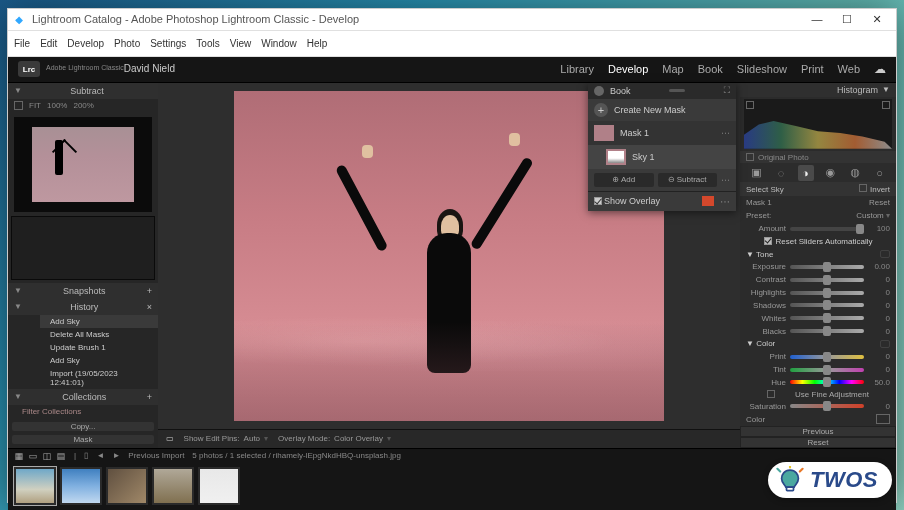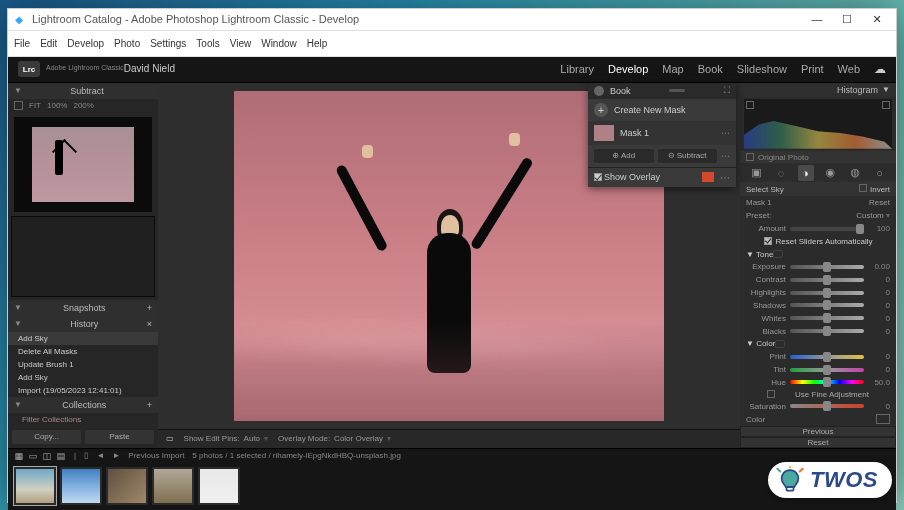--- a/index.html
+++ b/index.html
@@ -35,24 +35,24 @@
 .fitrow { height:14px; display:flex; gap:6px; padding:0 6px; align-items:center; color:#888; font-size:8px; }
 .fitrow .sq { width:9px; height:9px; border:1px solid #666; }
 .navimg { margin:4px 6px; height:95px; background:#0b0b0b; position:relative; }
 .navimg .nv { position:absolute; inset:10px 18px; background: linear-gradient(180deg,#a89095 0%,#b49099 40%,#be98a0 100%); }
 .navimg .fig { position:absolute; left:30%; top:25%; width:8px; height:35px; background:#000; border-radius:2px; }
 .navimg .arm { position:absolute; width:18px; height:2px; background:#000; }
 .navimg .arm.l { left:26%; top:30%; transform: rotate(-45deg); }
 .navimg .arm.r { left:34%; top:30%; transform: rotate(45deg); }
 .leftspace { flex:1; background:#1f1f1f; border:1px solid #0a0a0a; margin:0 3px 3px 3px; }
 .leftp .list { background:#262626; }
-.leftp .item { padding:2px 10px; color:#ccc; font-size:8px; }
+.leftp .item { padding:2px 10px; color:#ccc; font-size:8px;margin-left:32px; }
 .leftp .item.sel { background:#3a3a3a; }
 .leftp .sub { padding:2px 14px; color:#a88; font-size:8px; }
-.cpbtns { display:flex; gap:4px; padding:4px; }
+.cpbtns { display:flex; gap:4px; padding:4px;flex-direction:column; }
 .cpbtns .btn { flex:1; height:14px; background:#333; display:flex; align-items:center; justify-content:center; color:#aaa; font-size:8px; border-radius:2px; }
 
 
 .centerp { flex:1; background:#2e2e2e; display:flex; flex-direction:column; position:relative; }
 .canvaswrap { flex:1; display:flex; align-items:center; justify-content:center; padding:8px; position:relative; }
 .photo { width:430px; height:330px; background: linear-gradient(180deg,#b06d76 0%,#c87d85 40%,#d58b92 70%,#b97980 100%); position:relative; overflow:hidden; }
 .photo::after { content:""; position:absolute; left:0; right:0; bottom:0; height:30%; background:linear-gradient(180deg, rgba(200,120,130,0) 0%, rgba(140,80,90,0.4) 100%); }
 .photo .cloud1 { position:absolute; bottom:15%; left:0; right:0; height:18%; background: radial-gradient(ellipse at 30% 50%, rgba(255,200,200,0.25) 0%, transparent 60%), radial-gradient(ellipse at 70% 60%, rgba(220,160,170,0.3) 0%, transparent 60%); }
 .figure { position:absolute; left:38%; top:22%; width:100px; height:65%; }
 .figure .body { position:absolute; left:30px; top:70px; width:44px; height:140px; background:#0a0a0a; border-radius:20px 20px 8px 8px; }
@@ -103,21 +103,21 @@
 .sliderline { height:14px; display:flex; align-items:center; padding:0 6px; gap:4px; }
 .sliderline .lab { width:40px; color:#999; font-size:8px; text-align:right; }
 .sliderline .track { flex:1; height:4px; background:#444; position:relative; border-radius:2px; }
 .sliderline .track.grad1 { background: linear-gradient(90deg,#555 0%,#aaa 100%); }
 .sliderline .track .knob { position:absolute; top:-3px; left:50%; width:8px; height:10px; background:#888; border-radius:2px; transform:translateX(-50%); }
 .sliderline .track .knob.c { left:50%; }
 .sliderline .val { width:22px; color:#888; font-size:8px; text-align:right; }
 .autochk { height:14px; display:flex; align-items:center; justify-content:center; gap:4px; font-size:8px; color:#ccc; }
 .autochk .chk { width:8px; height:8px; border:1px solid #999; background:#bbb; position:relative; }
 .autochk .chk::after { content:""; position:absolute; left:1px; top:-1px; width:3px; height:5px; border-right:1px solid #222; border-bottom:1px solid #222; transform:rotate(40deg); }
-.grouphead { height:14px; display:flex; align-items:center; padding:0 6px; font-size:8px; color:#ccc; justify-content:flex-start; }
+.grouphead { height:14px; display:flex; align-items:center; padding:0 6px; font-size:8px; color:#ccc; justify-content:space-between; }
 .grouphead .sw { width:10px;height:8px;border:1px solid #555;border-radius:2px; opacity:0.5;}
 .tempslider .track { background:linear-gradient(90deg,#2060d0 0%,#999 50%,#e0c040 100%); }
 .tintslider .track { background:linear-gradient(90deg,#20a040 0%,#999 50%,#c040b0 100%); }
 .hueslider .track { background:linear-gradient(90deg,#f00,#ff0,#0f0,#0ff,#00f,#f0f,#f00); }
 .satslider .track { background:linear-gradient(90deg,#888 0%,#d04028 100%); }
 .usefine { height:12px; display:flex; align-items:center; justify-content:center; gap:20px; font-size:8px; color:#aaa; }
 .usefine .sq { width:8px;height:8px;border:1px solid #666; }
 .botbtns { display:flex; gap:0; margin-top:auto;flex-direction:column; }
 .botbtns .btn { flex:1; height:16px; background:#333; display:flex;align-items:center;justify-content:center; color:#aaa; font-size:8px; border:1px solid #222; }
 
@@ -225,21 +225,21 @@
         <div class="panelhead">
           <span class="arrow">▼</span>
           <span>Collections</span>
           <span>+</span>
         </div>
         <div class="list">
           <div class="sub">Filter Collections</div>
         </div>
         <div class="cpbtns">
           <div class="btn">Copy...</div>
-          <div class="btn">Paste</div>
+          <div class="btn">Mask</div>
         </div>
       </div>
 
       <div class="centerp">
         <div class="canvaswrap">
           <div class="photo">
             <div class="cloud1"></div>
             <div class="figure">
               <div class="armL"></div>
                 <div class="armR"></div>
@@ -260,20 +260,24 @@
             </div>
             <div class="row">
               <span class="plus">+</span>
               <span>Create New Mask</span>
             </div>
             <div class="row" style="background:#333;">
               <div class="thumb"></div>
               <span>Mask 1</span>
               <span style="margin-left:auto;color:#888;">⋯</span>
             </div>
+            <div class="row" style="padding-left:18px;background:#444;">
+              <div class="thumb sky"></div>
+              <span>Sky 1</span>
+            </div>
             <div class="btnrow">
               <div class="btn">
                   <span style="margin-right:2px;">⊕</span>
                   <span>Add</span>
                 </div>
               <div class="btn">
                   <span style="margin-right:2px;">⊖</span>
                   <span>Subtract</span>
                 </div>
               <span style="display:flex;align-items:center;color:#888;">⋯</span>

